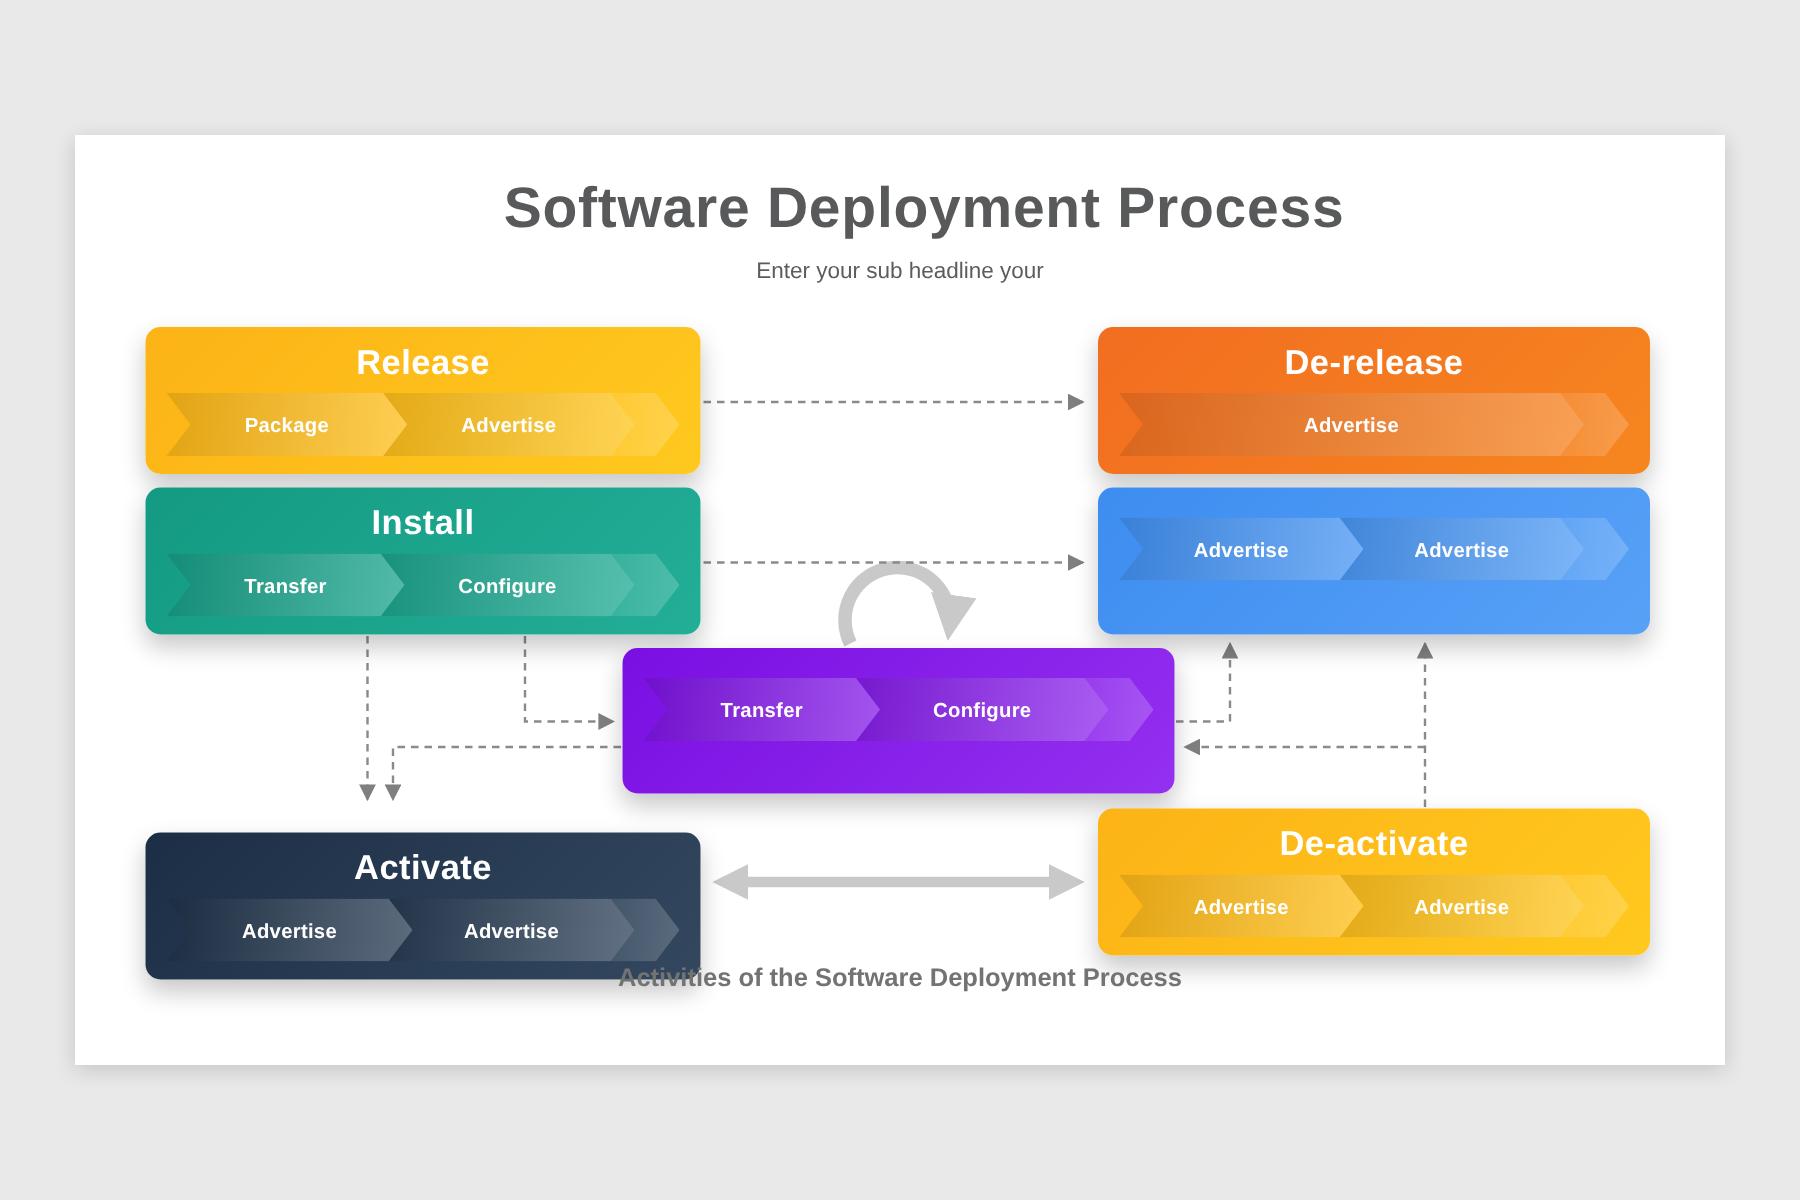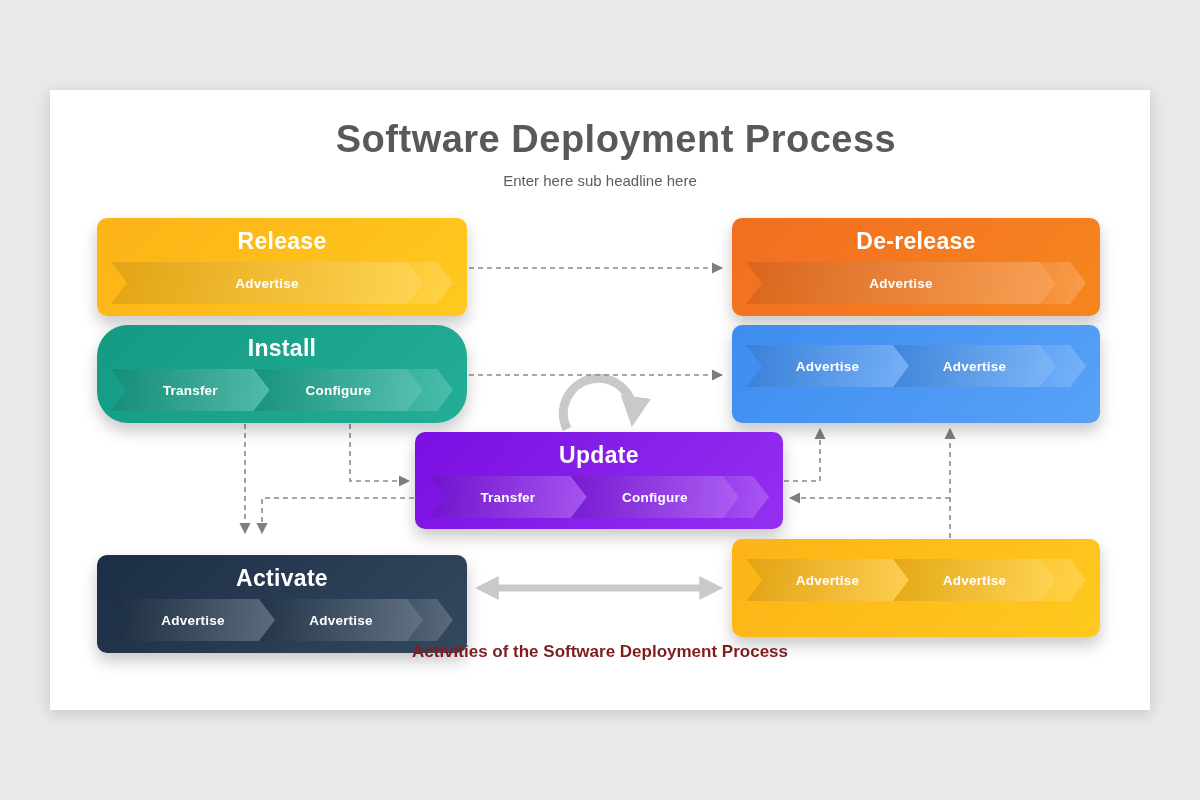--- a/index.html
+++ b/index.html
@@ -17,21 +17,21 @@
     position:absolute; top:28px; left:0; width:100%;
     text-align:center; font-size:38px; font-weight:600; color:#58595b;
     letter-spacing:0.5px; z-index:2;padding-left:32px;
   }
   .slide-subtitle {
     position:absolute; top:82px; left:0; width:100%;
     text-align:center; font-size:15px; color:#5c5c5c; z-index:2;
   }
   .slide-caption {
     position:absolute; top:552px; left:0; width:100%;
-    text-align:center; font-size:17px; font-weight:bold; color:#7f1d1d; z-index:2;
+    text-align:center; font-size:17px; font-weight:bold; color:#737373; z-index:2;
   }
 
   .connector-layer {
     position:absolute; left:0; top:0; width:1100px; height:620px;
     z-index:1; pointer-events:none;
   }
 
   .box {
     position:absolute; height:98px; border-radius:10px; z-index:2;
     box-shadow:0 8px 16px rgba(0,0,0,0.22);
@@ -64,21 +64,21 @@
   #box-activate   { left:47px;  top:449px; width:370px; }
   #box-deactivate { left:682px; top:449px; width:368px; }
 </style>
 </head>
 <body>
 
 <div class="stage">
   <div class="canvas">
 
     <div class="slide-title">Software Deployment Process</div>
-    <div class="slide-subtitle">Enter here sub headline here</div>
+    <div class="slide-subtitle">Enter your sub headline your</div>
 
     <svg class="connector-layer" width="1100" height="620" viewBox="0 0 1100 620">
       <defs>
         <marker id="arr" viewBox="0 0 10 10" refX="9" refY="5" markerWidth="7" markerHeight="7" orient="auto-start-reverse">
           <path d="M0,0 L10,5 L0,10 z" fill="#7f7f7f"></path>
         </marker>
         <marker id="arrBig" viewBox="0 0 10 10" refX="7" refY="5" markerWidth="3.4" markerHeight="3.4" orient="auto-start-reverse">
           <path d="M0,0 L10,5 L0,10 z" fill="#c9c9c9"></path>
         </marker>
       </defs>
@@ -94,37 +94,40 @@
       <path d="M 364 408 L 212 408 L 212 443" fill="none" stroke="#8a8a8a" stroke-width="1.6" stroke-dasharray="5 4" marker-end="url(#arr)"></path>
       <path d="M 734 391 L 770 391 L 770 339" fill="none" stroke="#8a8a8a" stroke-width="1.6" stroke-dasharray="5 4" marker-end="url(#arr)"></path>
       <path d="M 900 448 L 900 339" fill="none" stroke="#8a8a8a" stroke-width="1.6" stroke-dasharray="5 4" marker-end="url(#arr)"></path>
       <path d="M 900 408 L 740 408" fill="none" stroke="#8a8a8a" stroke-width="1.6" stroke-dasharray="5 4" marker-end="url(#arr)"></path>
     </svg>
 
     <div class="box" id="box-release" style="background: linear-gradient(135deg, rgb(252, 179, 22) 0%, rgb(255, 201, 31) 100%);">
       <div class="box-title">Release</div>
       <div class="chevrons">
         <div class="chev">
+            <span>Package</span>
+          </div>
+        <div class="chev">
             <span>Advertise</span>
           </div>
         <div class="chev ghost"></div>
       </div>
     </div>
 
     <div class="box" id="box-derelease" style="background: linear-gradient(135deg, rgb(242, 109, 33) 0%, rgb(246, 134, 31) 100%);">
       <div class="box-title">De-release</div>
       <div class="chevrons">
         <div class="chev">
             <span>Advertise</span>
           </div>
         <div class="chev ghost"></div>
       </div>
     </div>
 
-    <div class="box" id="box-install" style="background: linear-gradient(135deg, rgb(20, 154, 130) 0%, rgb(35, 174, 151) 100%); border-radius: 31px;">
+    <div class="box" id="box-install" style="background: linear-gradient(135deg, rgb(20, 154, 130) 0%, rgb(35, 174, 151) 100%);">
       <div class="box-title">Install</div>
       <div class="chevrons">
         <div class="chev">
             <span>Transfer</span>
           </div>
         <div class="chev">
             <span>Configure</span>
           </div>
         <div class="chev ghost"></div>
       </div>
@@ -136,21 +139,20 @@
             <span>Advertise</span>
           </div>
         <div class="chev">
             <span>Advertise</span>
           </div>
         <div class="chev ghost"></div>
       </div>
     </div>
 
     <div class="box" id="box-update" style="background: linear-gradient(135deg, rgb(122, 15, 226) 0%, rgb(148, 48, 240) 100%);">
-      <div class="box-title">Update</div>
       <div class="chevrons">
         <div class="chev">
             <span>Transfer</span>
           </div>
         <div class="chev">
             <span>Configure</span>
           </div>
         <div class="chev ghost"></div>
       </div>
     </div>
@@ -162,20 +164,21 @@
             <span>Advertise</span>
           </div>
         <div class="chev">
             <span>Advertise</span>
           </div>
         <div class="chev ghost"></div>
       </div>
     </div>
 
     <div class="box" id="box-deactivate" style="background: linear-gradient(135deg, rgb(252, 179, 22) 0%, rgb(255, 201, 31) 100%);">
+      <div class="box-title">De-activate</div>
       <div class="chevrons">
         <div class="chev">
             <span>Advertise</span>
           </div>
         <div class="chev">
             <span>Advertise</span>
           </div>
         <div class="chev ghost"></div>
       </div>
     </div>

